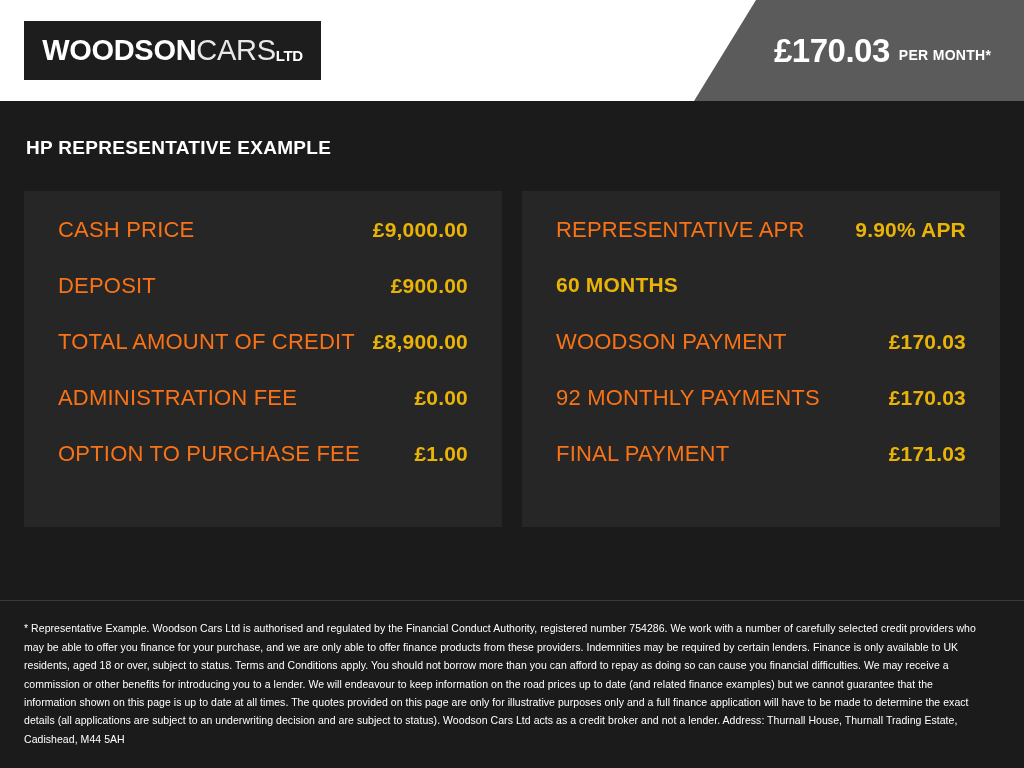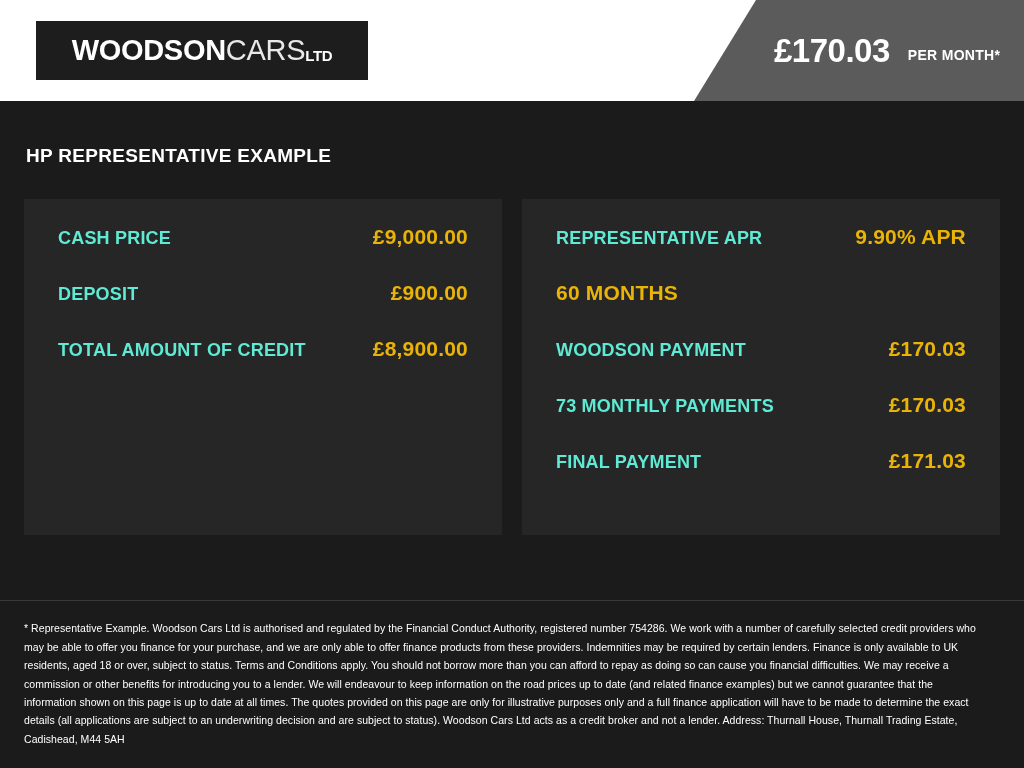--- a/index.html
+++ b/index.html
@@ -25,23 +25,23 @@
   
   .header {
     position: relative;
     height: 101px;
     background: #ffffff;
     flex: 0 0 auto;
     overflow: hidden;
   }
   .logo-box {
     position: absolute;
-    left: 36px;
+    left: 24px;
     top: 21px;
-    width: 332px;
+    width: 297px;
     height: 59px;
     background: #1d1d1d;
     display: flex;
     align-items: center;
     justify-content: center;
   }
   .logo-text {
     color: #ffffff;
     font-size: 29px;
     font-weight: bold;
@@ -78,32 +78,32 @@
     color: #ffffff;
     font-size: 33px;
     font-weight: bold;
     letter-spacing: -0.5px;
     line-height: 1;
   }
   .price-suffix {
     color: #ffffff;
     font-size: 14px;
     font-weight: bold;
-    margin-left: 18px;
+    margin-left: 9px;
     letter-spacing: 0.3px;
     line-height: 1;
     position: relative;
     top: 4px;
   }
 
   
   .content {
     flex: 1 1 auto;
     position: relative;
-    padding: 8px 24px;
+    padding: 0 24px;
     box-sizing: border-box;
   }
   .section-title {
     color: #ffffff;
     font-size: 19px;
     font-weight: bold;
     letter-spacing: 0.3px;
     margin-top: 36px;
     margin-bottom: 0;
     padding-left: 2px;
@@ -120,23 +120,23 @@
     padding: 26px 34px 30px 34px;
     box-sizing: border-box;
   }
   .row {
     display: flex;
     align-items: baseline;
     justify-content: space-between;
     height: 56px;
   }
   .row-label {
-    color: #5eead4;
-    font-size: 18px;
-    font-weight: bold;
+    color: #f97316;
+    font-size: 22px;
+    font-weight: normal;
     letter-spacing: 0.2px;
     white-space: nowrap;
   }
   .row-value {
     color: #eab308;
     font-size: 21px;
     font-weight: bold;
     letter-spacing: 0.2px;
     white-space: nowrap;
     text-align: right;
@@ -185,36 +185,44 @@
           <span class="row-value">£9,000.00</span>
         </div>
         <div class="row">
           <span class="row-label">DEPOSIT</span>
           <span class="row-value">£900.00</span>
         </div>
         <div class="row">
           <span class="row-label">TOTAL AMOUNT OF CREDIT</span>
           <span class="row-value">£8,900.00</span>
         </div>
+        <div class="row">
+          <span class="row-label">ADMINISTRATION FEE</span>
+          <span class="row-value">£0.00</span>
+        </div>
+        <div class="row">
+          <span class="row-label">OPTION TO PURCHASE FEE</span>
+          <span class="row-value">£1.00</span>
+        </div>
       </div>
 
       <div class="panel">
         <div class="row">
           <span class="row-label">REPRESENTATIVE APR</span>
           <span class="row-value">9.90% APR</span>
         </div>
         <div class="row">
           <span class="row-value">60 MONTHS</span>
         </div>
         <div class="row">
           <span class="row-label">WOODSON PAYMENT</span>
           <span class="row-value">£170.03</span>
         </div>
         <div class="row">
-          <span class="row-label">73 MONTHLY PAYMENTS</span>
+          <span class="row-label">92 MONTHLY PAYMENTS</span>
           <span class="row-value">£170.03</span>
         </div>
         <div class="row">
           <span class="row-label">FINAL PAYMENT</span>
           <span class="row-value">£171.03</span>
         </div>
       </div>
 
     </div>
   </div>

